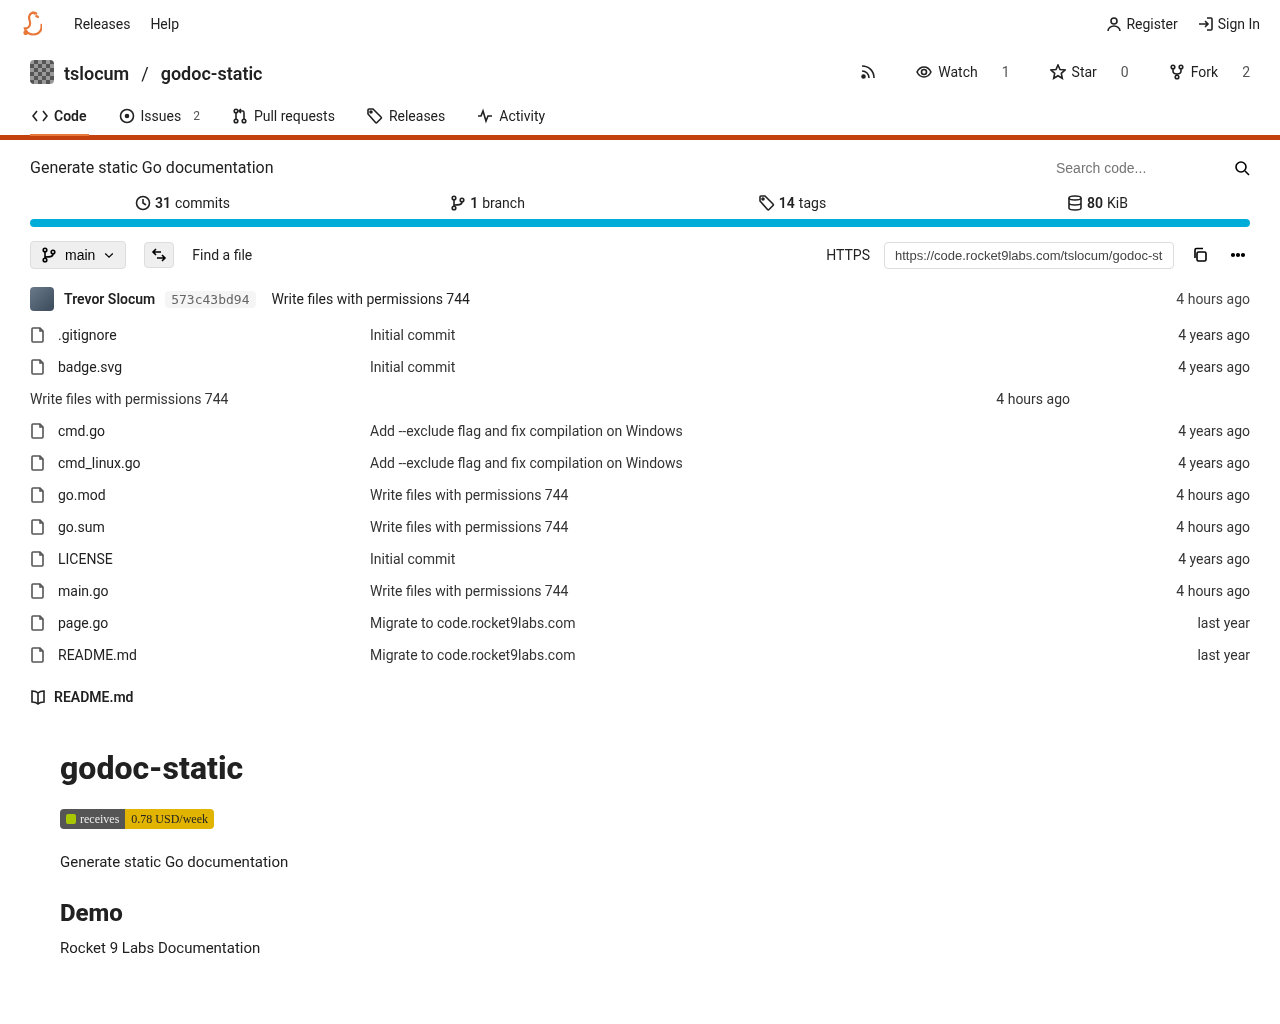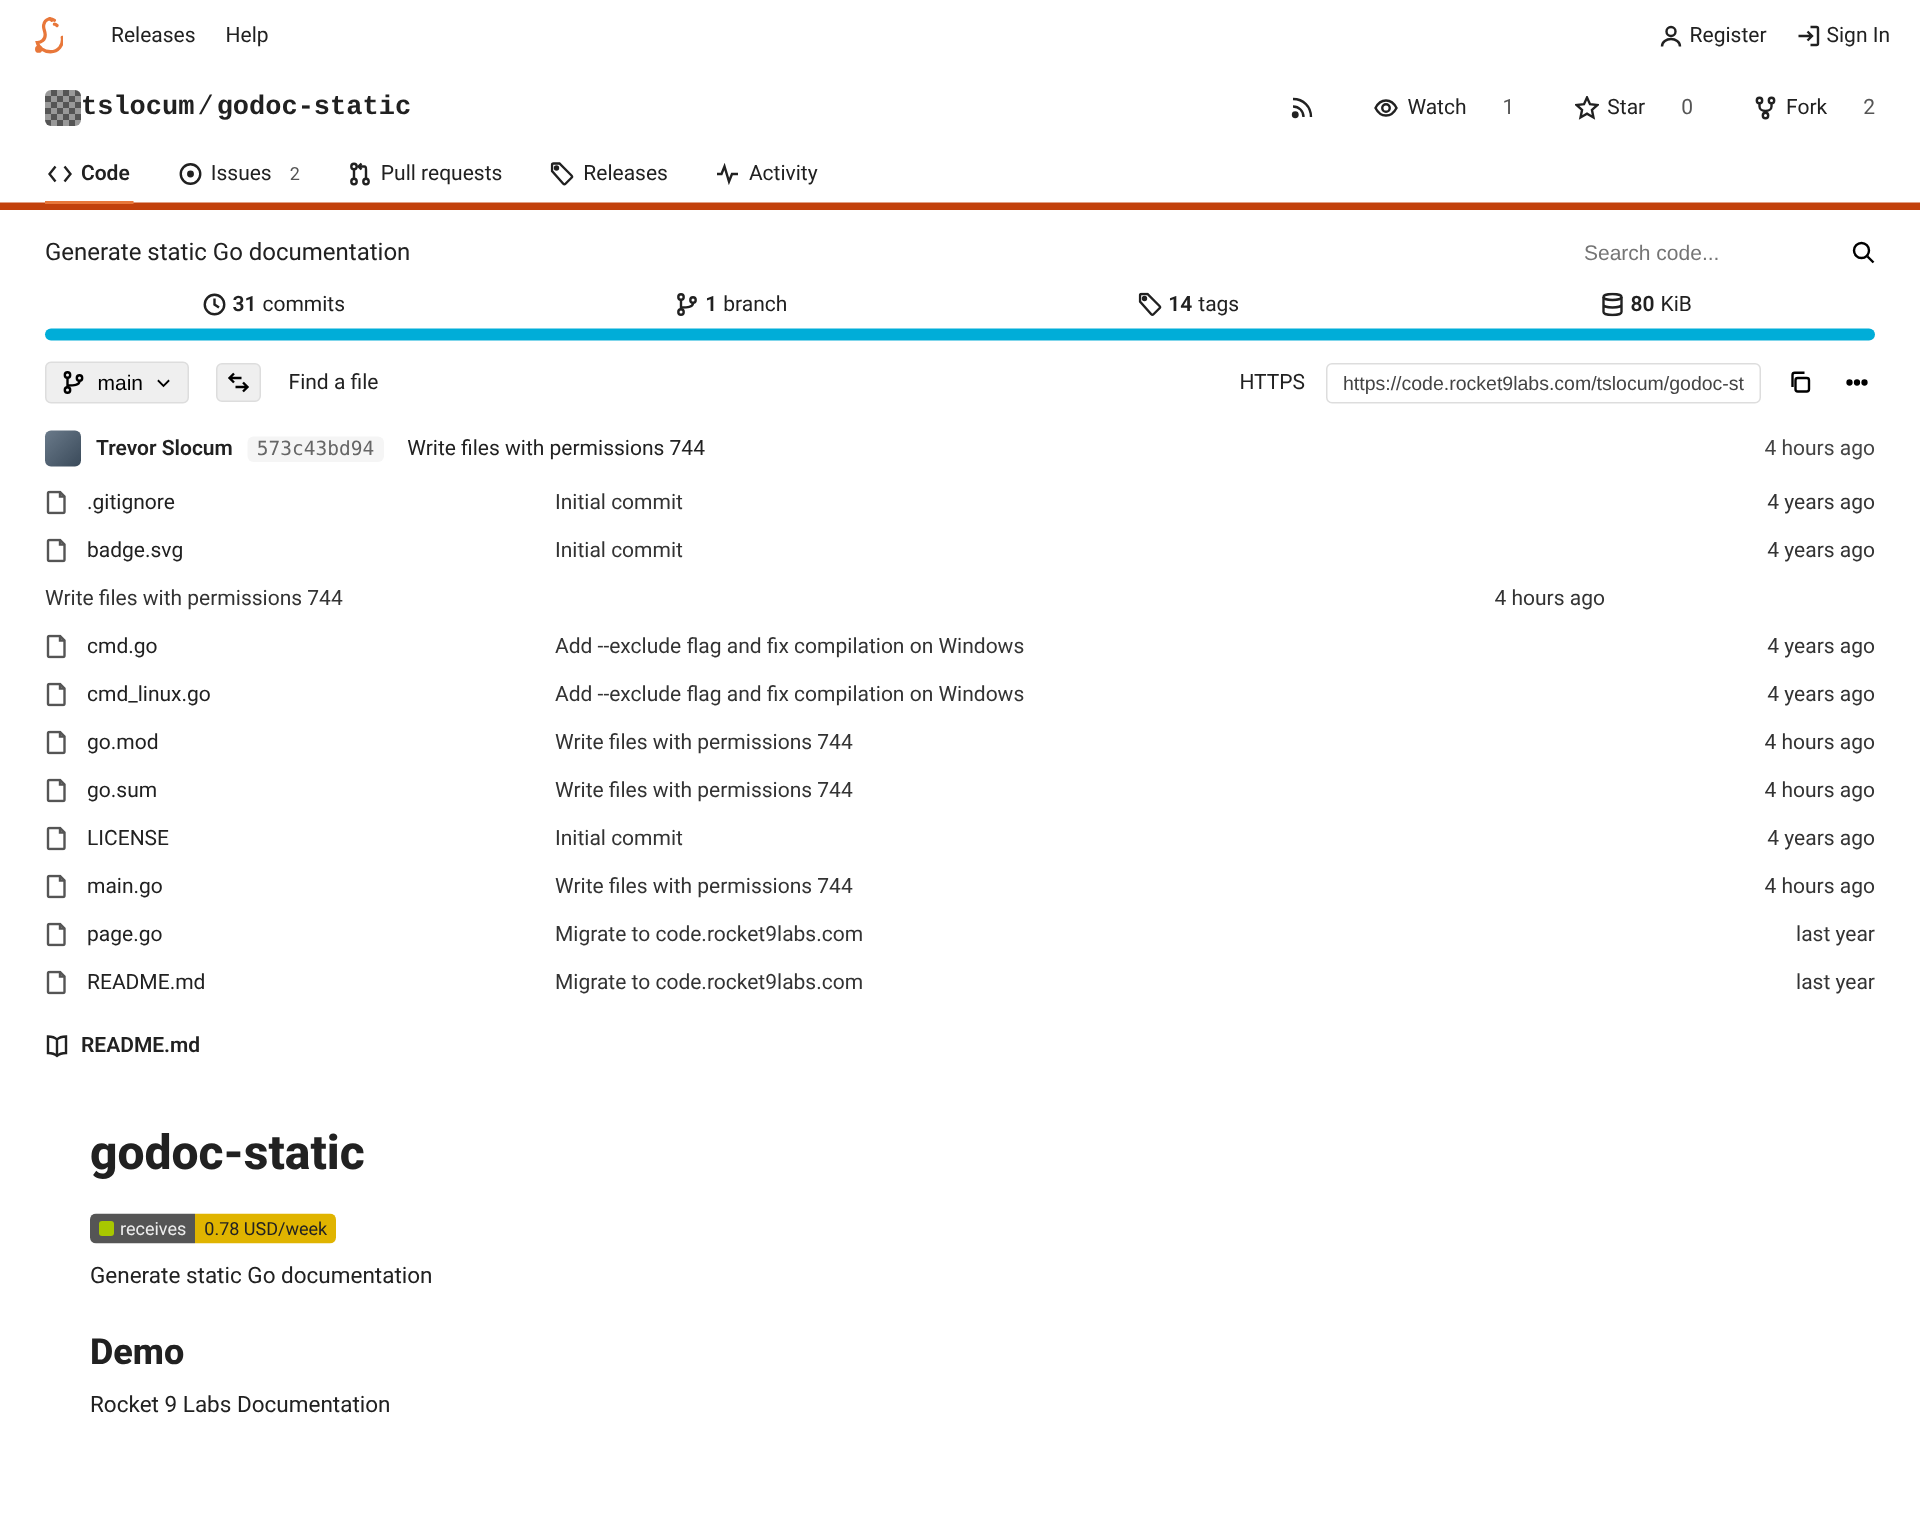--- a/index.html
+++ b/index.html
@@ -26,21 +26,21 @@
   .nav-link { font-size: 14px; color: #212121; }
   .nav-btn { display: flex; align-items: center; gap: 4px; font-size: 14px; }
 
   
   .repo-header {
     display: flex;
     align-items: center;
     justify-content: space-between;
     padding: 12px 30px 8px;
   }
-  .repo-title { display: flex; align-items: center; font-size: 18px; font-weight: 600; font-family: Liberation Mono, monospace; }
+  .repo-title { display: flex; align-items: flex-end; gap: 10px; font-size: 18px; font-weight: 600; }
   .repo-title .avatar {
     width: 24px; height: 24px; border-radius: 4px;
     background: repeating-conic-gradient(#555 0 25%, #999 0 50%);
     background-size: 8px 8px;
   }
   .repo-title .sep { margin: 0 2px; font-weight: 400; }
   .repo-actions { display: flex; align-items: center; gap: 40px; }
   .repo-action { display: flex; align-items: center; gap: 6px; font-size: 14px; }
   .repo-action .count { margin-left: 18px; color: #555; }
 
@@ -160,21 +160,22 @@
     font-weight: 600;
   }
   .readme-body { padding: 20px 60px 60px; }
   .readme-body h1 { font-size: 32px; font-weight: 800; margin: 18px 0; }
   .readme-body h2 { font-size: 24px; font-weight: 800; margin: 28px 0 12px; }
   .readme-body p { font-size: 15px; margin: 10px 0; }
   .badge-pill {
     display: inline-flex; align-items: stretch;
     border-radius: 4px; overflow: hidden;
     font-size: 12px; height: 20px; line-height:20px;
-    margin: 4px 0 2px;
+    margin: 4px 0 14px;
+    font-family: Liberation Serif, serif;
   }
   .badge-pill .bl {
     background: #555; color: #eee; padding: 0 6px;
     display:flex; align-items:center; gap:4px;
   }
   .badge-pill .br { background: #e0b400; color: #222; padding: 0 6px; }
   .lp { width:10px; height:10px; background:#a8c700; border-radius:2px; display:inline-block; }
 
   .icon { width:16px; height:16px; stroke:currentColor; fill:none; stroke-width:1.6; }
 </style>

